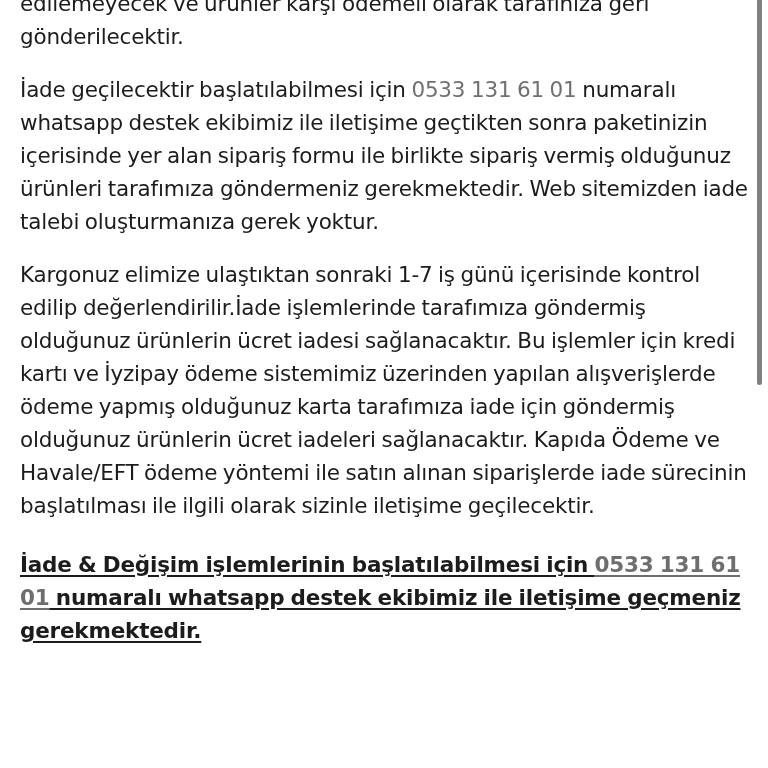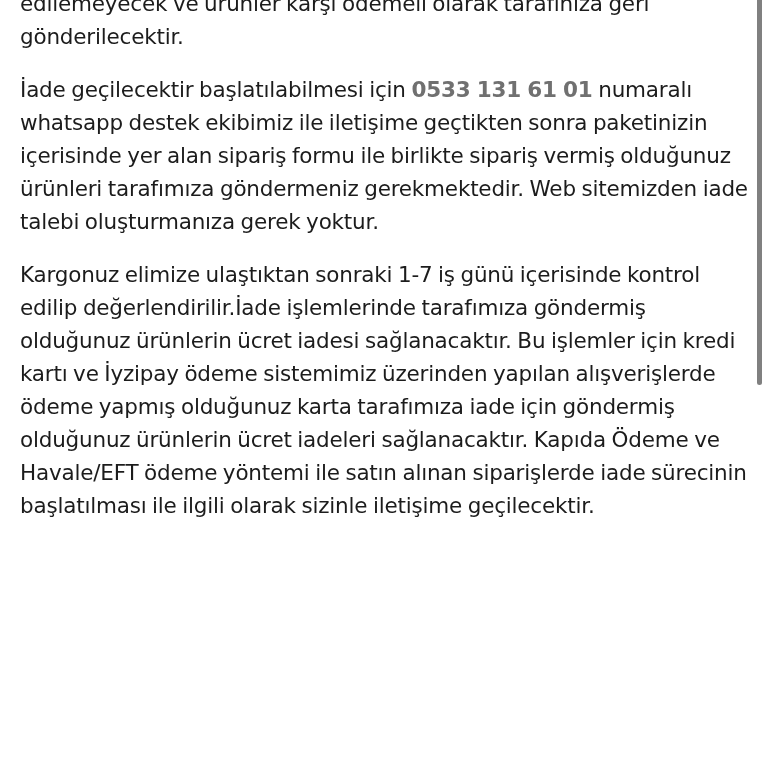--- a/index.html
+++ b/index.html
@@ -24,21 +24,20 @@
     line-height: 33px;
     letter-spacing: -0.2px;
     word-spacing: -1px;
   }
   .content p {
     margin: 0 0 20px 0;
   }
   .phone {
     color: #707070;
     text-decoration: none;
-    font-weight: bold;
   }
   .notice {
     font-weight: bold;
     text-decoration: underline;
     text-decoration-thickness: 2px;
     text-underline-offset: 3px;
     margin-top: 26px !important;
   }
   .notice .phone {
     color: #6e6e6e;
@@ -68,17 +67,20 @@
 <div class="content">
   <p>
     <span>edilemeyecek ve ürünler karşı ödemeli olarak tarafınıza geri gönderilecektir.</span>
   </p>
   <p>
     <span>İade geçilecektir başlatılabilmesi için </span><a class="phone">0533 131 61 01</a><span> numaralı whatsapp destek ekibimiz ile iletişime geçtikten sonra paketinizin içerisinde yer alan sipariş formu ile birlikte sipariş vermiş olduğunuz ürünleri tarafımıza göndermeniz gerekmektedir. Web sitemizden iade talebi oluşturmanıza gerek yoktur.</span>
   </p>
   <p>
     <span>Kargonuz elimize ulaştıktan sonraki 1-7 iş günü içerisinde kontrol edilip değerlendirilir.İade işlemlerinde tarafımıza göndermiş olduğunuz ürünlerin ücret iadesi sağlanacaktır. Bu işlemler için kredi kartı ve İyzipay ödeme sistemimiz üzerinden yapılan alışverişlerde ödeme yapmış olduğunuz karta tarafımıza iade için göndermiş olduğunuz ürünlerin ücret iadeleri sağlanacaktır. Kapıda Ödeme ve Havale/EFT ödeme yöntemi ile satın alınan siparişlerde iade sürecinin başlatılması ile ilgili olarak sizinle iletişime geçilecektir.</span>
   </p>
+  <p class="notice">
+    <span>İade &amp; Değişim işlemlerinin başlatılabilmesi için </span><a class="phone">0533 131 61 01</a><span> numaralı whatsapp destek ekibimiz ile iletişime geçmeniz gerekmektedir. </span>
+  </p>
 </div>
 
 <div class="scrollbar-track">
   <div class="scrollbar-thumb"></div>
 </div>
 
 </body></html>

